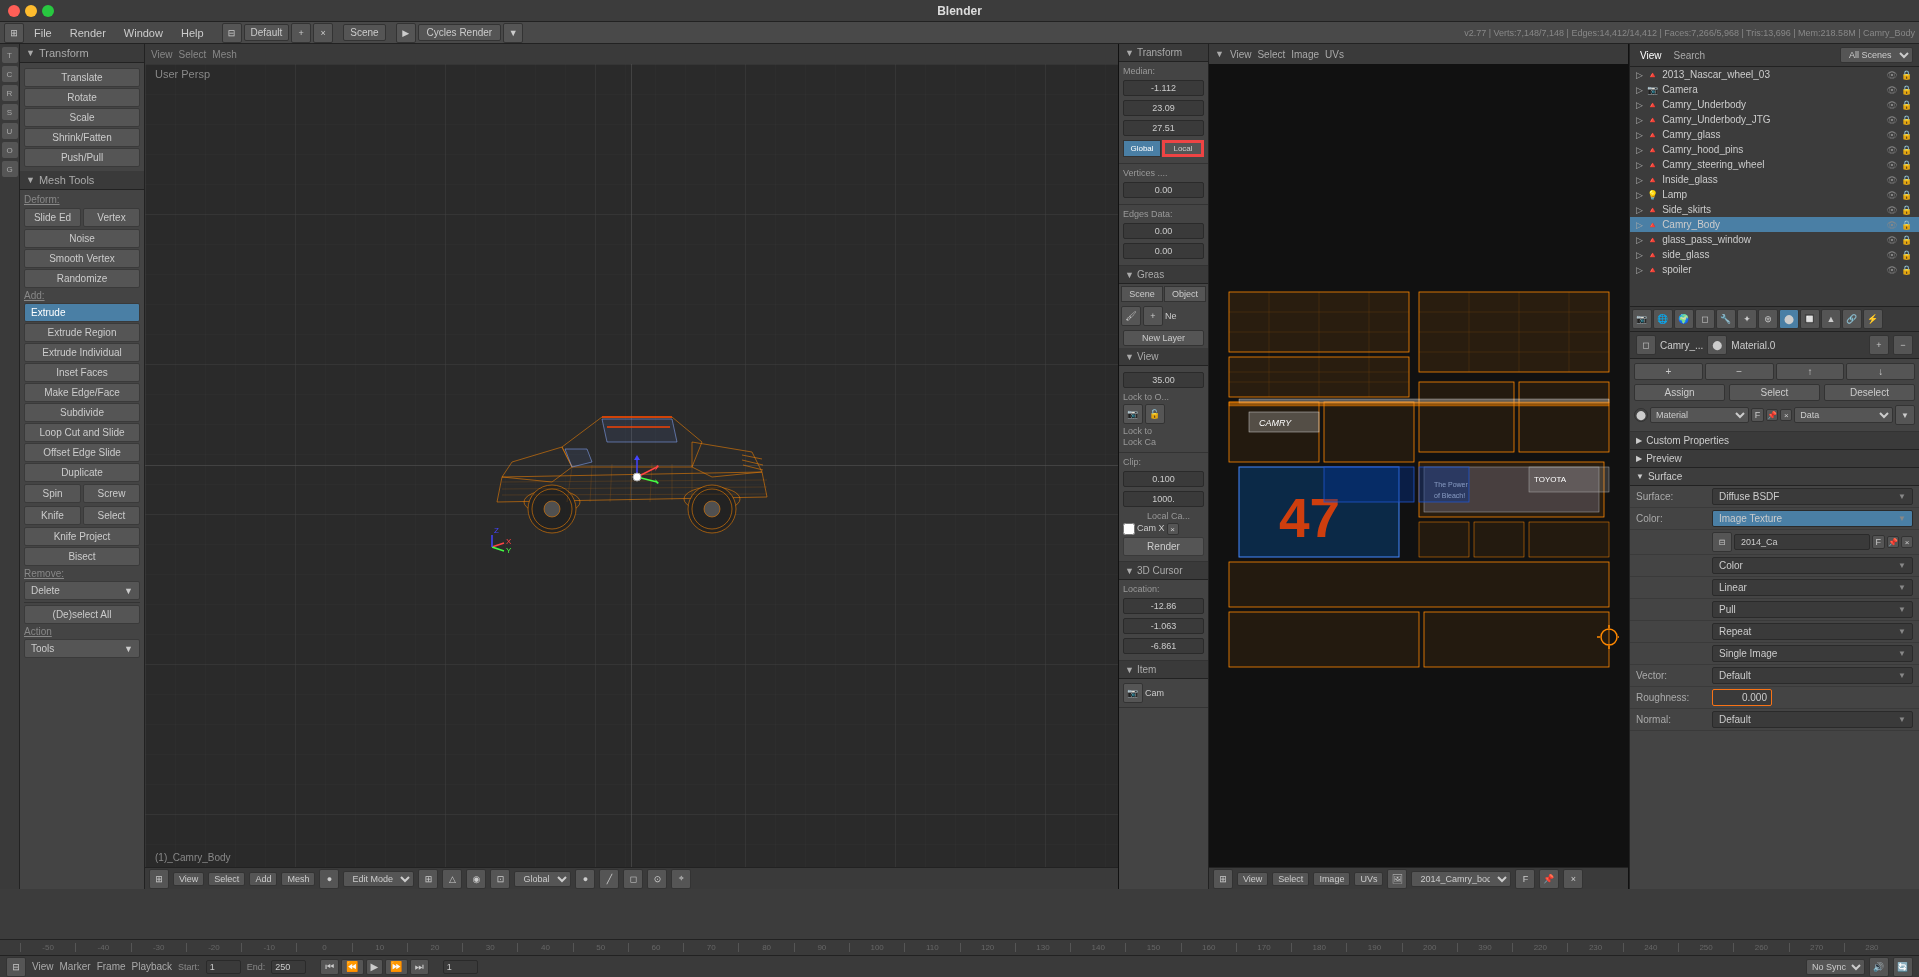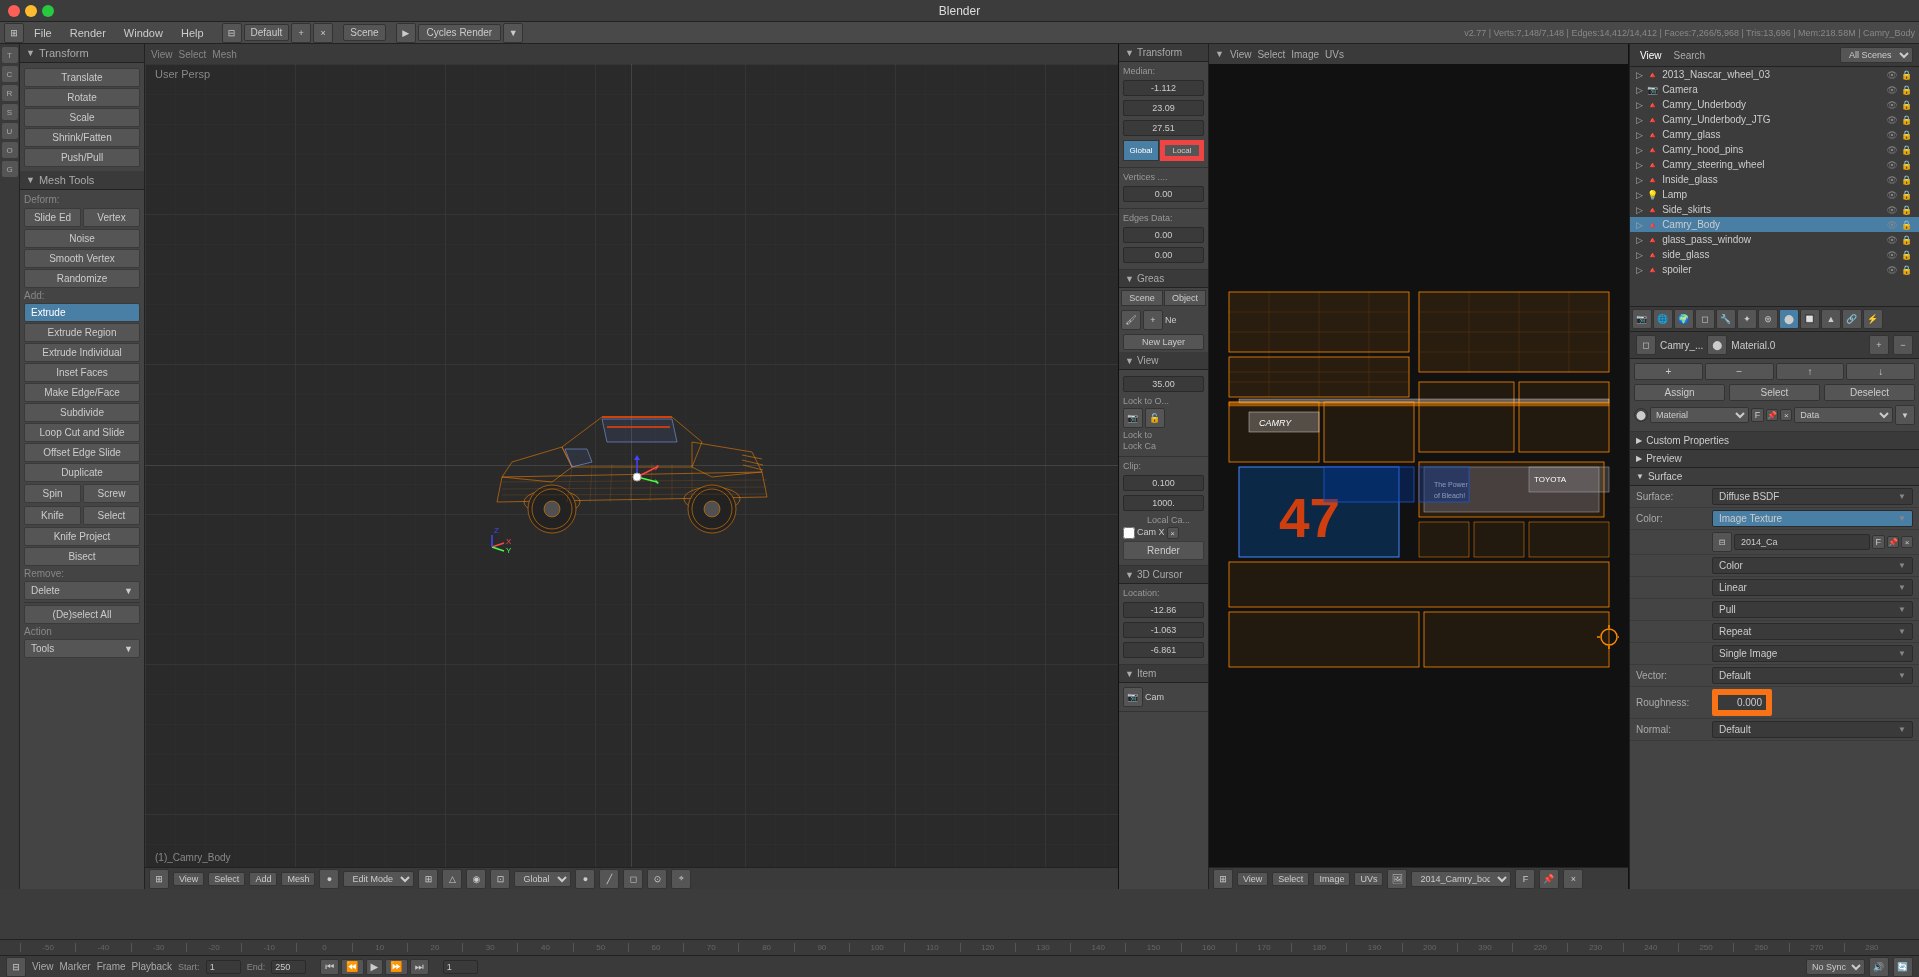--- a/index.html
+++ b/index.html
@@ -32,21 +32,21 @@
       gap: 5px;
     }
     .wc-btn {
       width: 12px; height: 12px;
       border-radius: 50%;
       display: inline-block;
     }
     .wc-close { background: #ff5f57; }
     .wc-min { background: #febc2e; }
     .wc-max { background: #28c840; }
-    #title-bar .title { font-size: 12px; color: #ddd; }
+    #title-bar .title { font-size: 12px; color: #ddd; font-weight: bold; }
 
     
     #menu-bar {
       width: 100%;
       height: 22px;
       background: #494949;
       display: flex;
       align-items: center;
       padding: 0 4px;
       gap: 2px;
@@ -122,21 +122,21 @@
       text-align: center;
       cursor: pointer;
     }
     .tool-btn.active { background: #4a7fa5; color: #fff; }
     .tool-row {
       display: flex;
       gap: 2px;
       margin: 1px 0;
     }
     .tool-row .tool-btn { flex: 1; }
-    .deform-label { font-size: 10px; color: #888; margin: 2px 0; }
+    .deform-label { font-size: 10px; color: #888; margin: 2px 0; text-decoration: underline; }
 
     
     #viewport-left {
       flex: 1;
       position: relative;
       background: #2a2a2a;
       border-right: 1px solid #111;
       overflow: hidden;
     }
     .viewport-header {
@@ -450,21 +450,21 @@
     }
 
     .separator {
       height: 1px;
       background: #333;
       margin: 2px 0;
     }
 
     .num-field {
       background: #3a3a3a;
-      border: 6px solid #f97316;
+      border: 1px solid #f97316;
       border-radius: 2px;
       color: #ccc;
       font-size: 10px;
       padding: 2px 4px;
       text-align: right;
       width: 60px;
     }
     input[type=checkbox] {
       width: 12px; height: 12px;
     }
@@ -723,21 +723,21 @@
       <span style="font-size:9px;">▼</span>
       <span>Transform</span>
     </div>
     <div class="transform-section">
       <div style="font-size:9px;color:#999;margin-bottom:2px;">Median:</div>
       <input class="num-input" type="text" value="-1.112" style="">
       <input class="num-input" type="text" value="23.09" style="">
       <input class="num-input" type="text" value="27.51" style="">
       <div style="display:flex;gap:1px;margin:2px 0;">
         <button style="flex:1;padding:1px;font-size:8px;background:#4a7fa5;border:1px solid #333;color:#fff;cursor:pointer;">Global</button>
-        <button style="flex:1;padding:1px;font-size:8px;background:#555;border:5px solid #ef4444;color:#ccc;cursor:pointer;">Local</button>
+        <button style="flex:1;padding:1px;font-size:8px;background:#555;border:3px solid #ef4444;color:#ccc;cursor:pointer;">Local</button>
       </div>
     </div>
 
     <div class="transform-section">
       <div style="font-size:9px;color:#999;margin-bottom:2px;">Vertices ....</div>
       <input class="num-input" type="text" value="0.00" style="">
     </div>
 
     <div class="transform-section">
       <div style="font-size:9px;color:#999;margin-bottom:2px;">Edges Data:</div>

